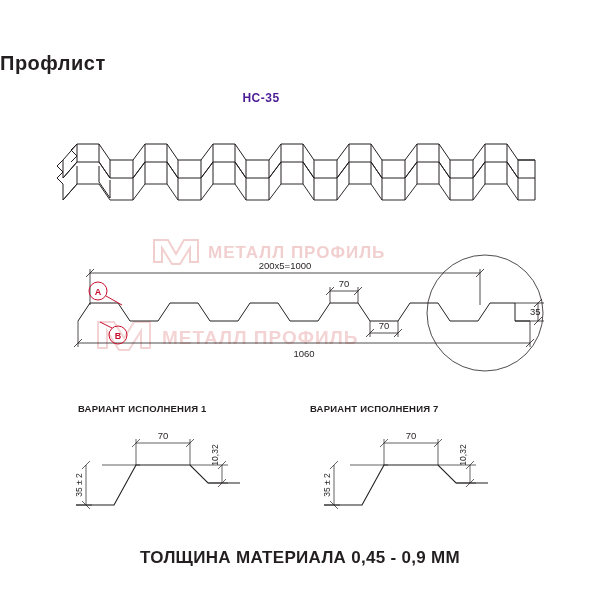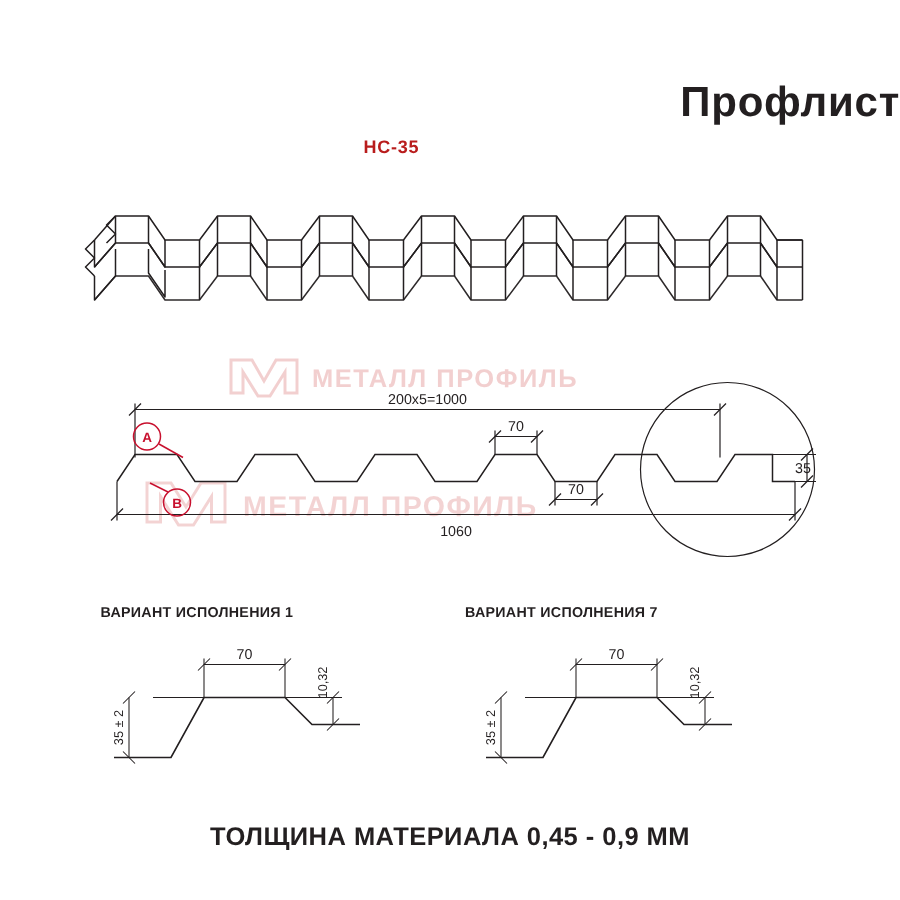--- a/index.html
+++ b/index.html
@@ -18,43 +18,43 @@
   .page {
     position: relative;
     width: 600px;
     height: 600px;
   }
   .title {
     position: absolute;
     top: 52px;
     left: 0;
     width: 600px;
-    text-align: right;
-    font-size: 28px;
+    text-align: left;
+    font-size: 20px;
     font-weight: bold;
     letter-spacing: 0.5px;
   }
   .subtitle {
     position: absolute;
     top: 91px;
     left: 0;
     width: 522px;
     text-align: center;
     font-size: 12px;
     font-weight: bold;
-    color: #b91c1c;
+    color: #4c1d95;
     letter-spacing: 0.5px;
   }
   .section-label {
     position: absolute;
     font-size: 9.5px;
     font-weight: bold;
     letter-spacing: 0.2px;
   }
-  .variant1-label { top: 403px; left: 55px; padding-left: 12px; }
+  .variant1-label { top: 403px; left: 66px; padding-left: 12px; }
   .variant2-label { top: 403px; left: 310px; }
   .variant2-sub   { top: 416px; left: 310px; }
   .footer {
     position: absolute;
     top: 548px;
     left: 0;
     width: 600px;
     text-align: center;
     font-size: 17px;
     font-weight: bold;

